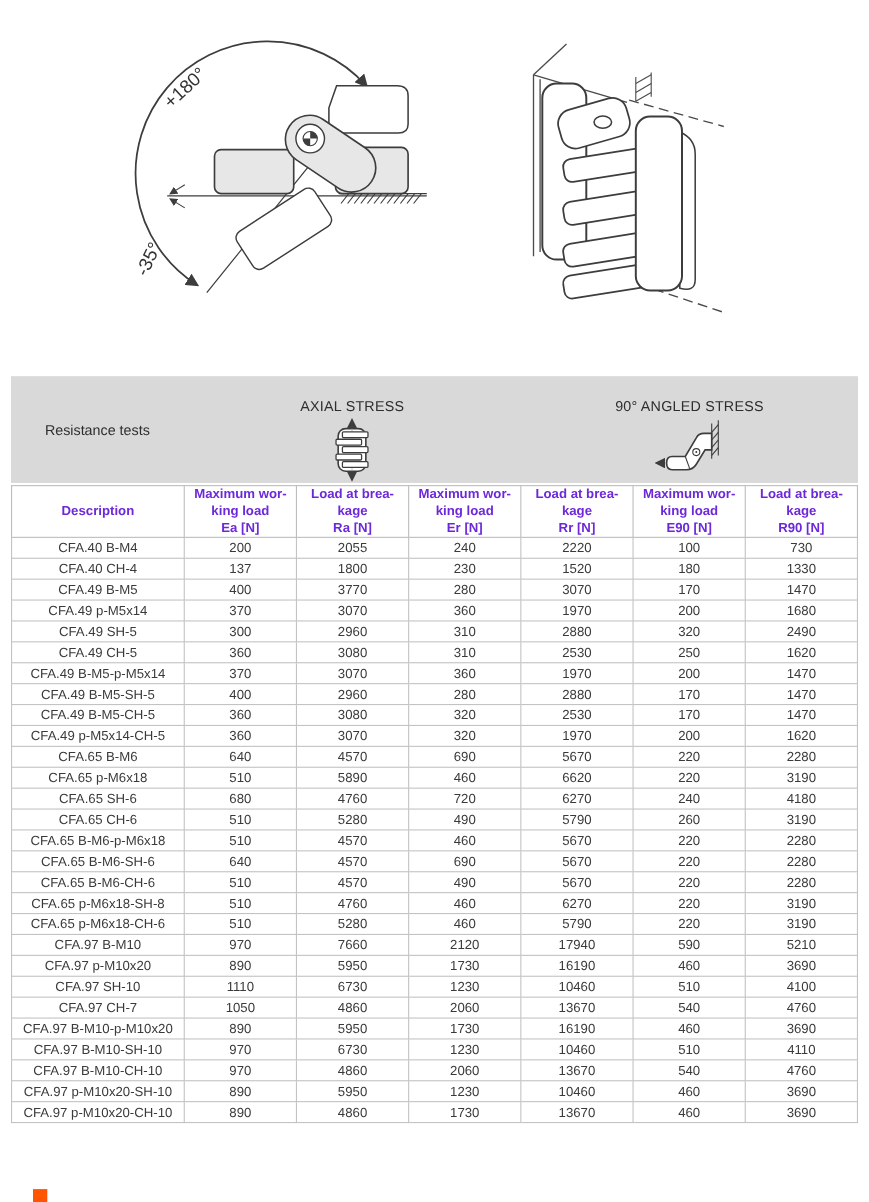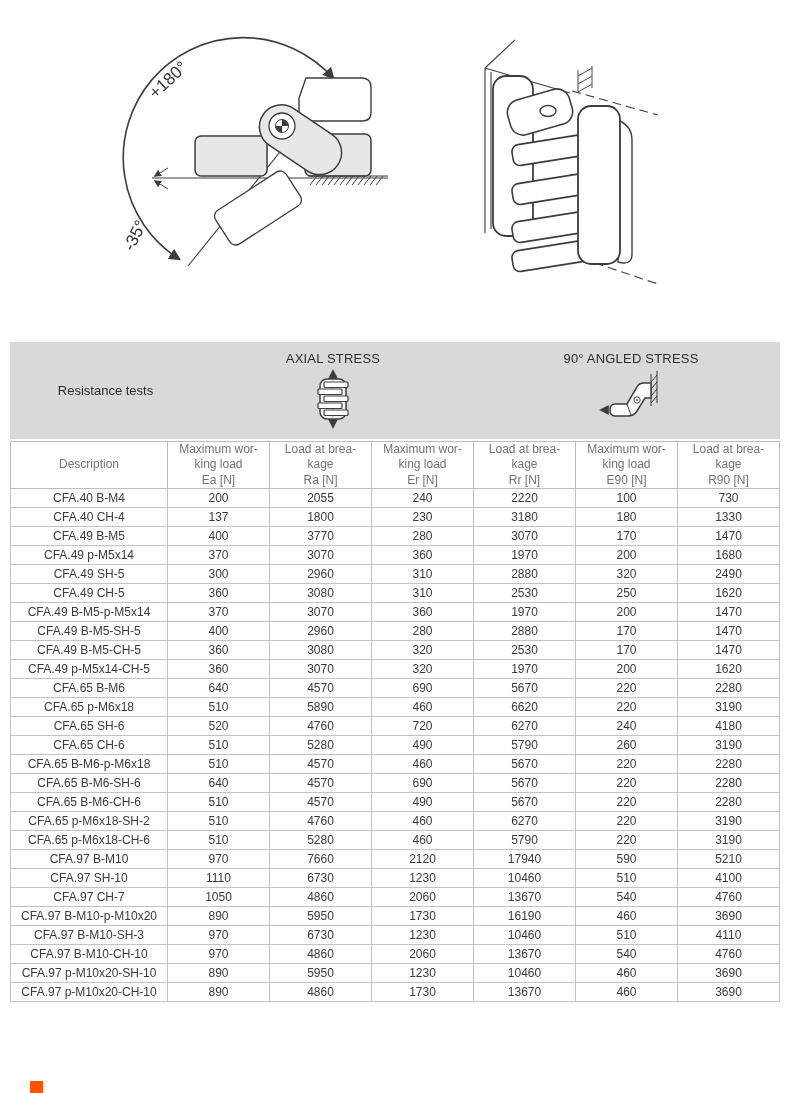--- a/index.html
+++ b/index.html
@@ -8,27 +8,27 @@
     font-family:"Liberation Sans",sans-serif;color:#333;
     position:relative;overflow:hidden;
   }
   .sheet{position:absolute;inset:0;}
   .diagrams{position:absolute;left:0;top:0;width:790px;height:342px;}
   .rot-svg{position:absolute;left:100px;top:26px;}
   .iso-svg{position:absolute;left:460px;top:28px;}
   .content{position:absolute;left:10px;top:342px;width:770px;}
   .band{height:97px;background:#d9d9d9;display:flex;}
   .band-label{width:157px;display:flex;align-items:center;justify-content:center;
-    font-size:13px;color:#2e2e2e;margin-left:17px;}
-  .band-group{flex:1;display:flex;flex-direction:column;align-items:center;padding-top:9px;}
+    font-size:13px;color:#2e2e2e;}
+  .band-group{flex:1;display:flex;flex-direction:column;align-items:center;padding-top:20px;}
   .band-group-label{font-size:13px;color:#2e2e2e;letter-spacing:.2px;margin-bottom:2px;}
   table{width:770px;border-collapse:collapse;table-layout:fixed;margin-top:2px;}
   col.desc{width:157px;}
-  th{font-weight:400;font-size:12px;line-height:1.28;white-space:pre-line;
-     height:46px;border:1px solid #bdbdbd;color:#737373;vertical-align:middle;padding:0;}
+  th{font-weight:700;font-size:12px;line-height:1.28;white-space:pre-line;
+     height:46px;border:1px solid #bdbdbd;color:#6d28d9;vertical-align:middle;padding:0;}
   td{font-size:12px;height:18px;border:1px solid #c3c3c3;color:#3a3a3a;
      text-align:center;vertical-align:middle;padding:0;}
   .brand-square{position:absolute;left:30px;top:1081px;width:13px;height:12px;}
   svg text{fill:#333;font-family:"Liberation Sans",sans-serif;}
 </style>
 </head>
 <body>
 
 <div class="sheet">
 
@@ -229,21 +229,21 @@
             <td>240</td>
             <td>2220</td>
             <td>100</td>
             <td>730</td>
           </tr>
           <tr>
             <td>CFA.40 CH-4</td>
             <td>137</td>
             <td>1800</td>
             <td>230</td>
-            <td>3180</td>
+            <td>1520</td>
             <td>180</td>
             <td>1330</td>
           </tr>
           <tr>
             <td>CFA.49 B-M5</td>
             <td>400</td>
             <td>3770</td>
             <td>280</td>
             <td>3070</td>
             <td>170</td>
@@ -325,21 +325,21 @@
             <td>CFA.65 p-M6x18</td>
             <td>510</td>
             <td>5890</td>
             <td>460</td>
             <td>6620</td>
             <td>220</td>
             <td>3190</td>
           </tr>
           <tr>
             <td>CFA.65 SH-6</td>
-            <td>520</td>
+            <td>680</td>
             <td>4760</td>
             <td>720</td>
             <td>6270</td>
             <td>240</td>
             <td>4180</td>
           </tr>
           <tr>
             <td>CFA.65 CH-6</td>
             <td>510</td>
             <td>5280</td>
@@ -369,21 +369,21 @@
           <tr>
             <td>CFA.65 B-M6-CH-6</td>
             <td>510</td>
             <td>4570</td>
             <td>490</td>
             <td>5670</td>
             <td>220</td>
             <td>2280</td>
           </tr>
           <tr>
-            <td>CFA.65 p-M6x18-SH-2</td>
+            <td>CFA.65 p-M6x18-SH-8</td>
             <td>510</td>
             <td>4760</td>
             <td>460</td>
             <td>6270</td>
             <td>220</td>
             <td>3190</td>
           </tr>
           <tr>
             <td>CFA.65 p-M6x18-CH-6</td>
             <td>510</td>
@@ -396,20 +396,29 @@
           <tr>
             <td>CFA.97 B-M10</td>
             <td>970</td>
             <td>7660</td>
             <td>2120</td>
             <td>17940</td>
             <td>590</td>
             <td>5210</td>
           </tr>
           <tr>
+            <td>CFA.97 p-M10x20</td>
+            <td>890</td>
+            <td>5950</td>
+            <td>1730</td>
+            <td>16190</td>
+            <td>460</td>
+            <td>3690</td>
+          </tr>
+          <tr>
             <td>CFA.97 SH-10</td>
             <td>1110</td>
             <td>6730</td>
             <td>1230</td>
             <td>10460</td>
             <td>510</td>
             <td>4100</td>
           </tr>
           <tr>
             <td>CFA.97 CH-7</td>
@@ -423,21 +432,21 @@
           <tr>
             <td>CFA.97 B-M10-p-M10x20</td>
             <td>890</td>
             <td>5950</td>
             <td>1730</td>
             <td>16190</td>
             <td>460</td>
             <td>3690</td>
           </tr>
           <tr>
-            <td>CFA.97 B-M10-SH-3</td>
+            <td>CFA.97 B-M10-SH-10</td>
             <td>970</td>
             <td>6730</td>
             <td>1230</td>
             <td>10460</td>
             <td>510</td>
             <td>4110</td>
           </tr>
           <tr>
             <td>CFA.97 B-M10-CH-10</td>
             <td>970</td>

